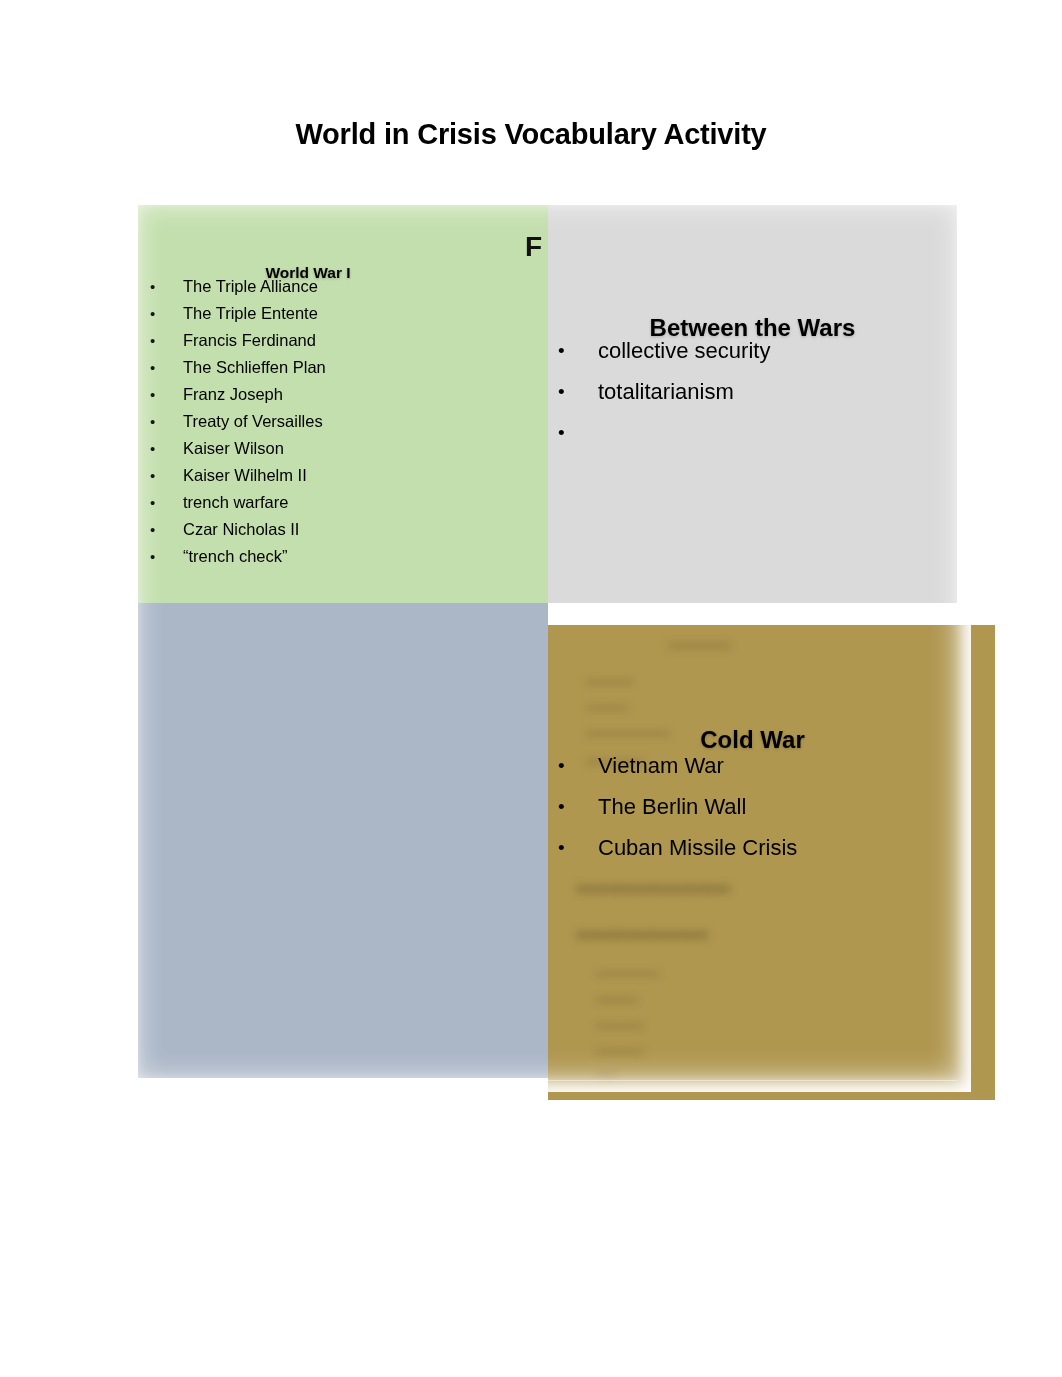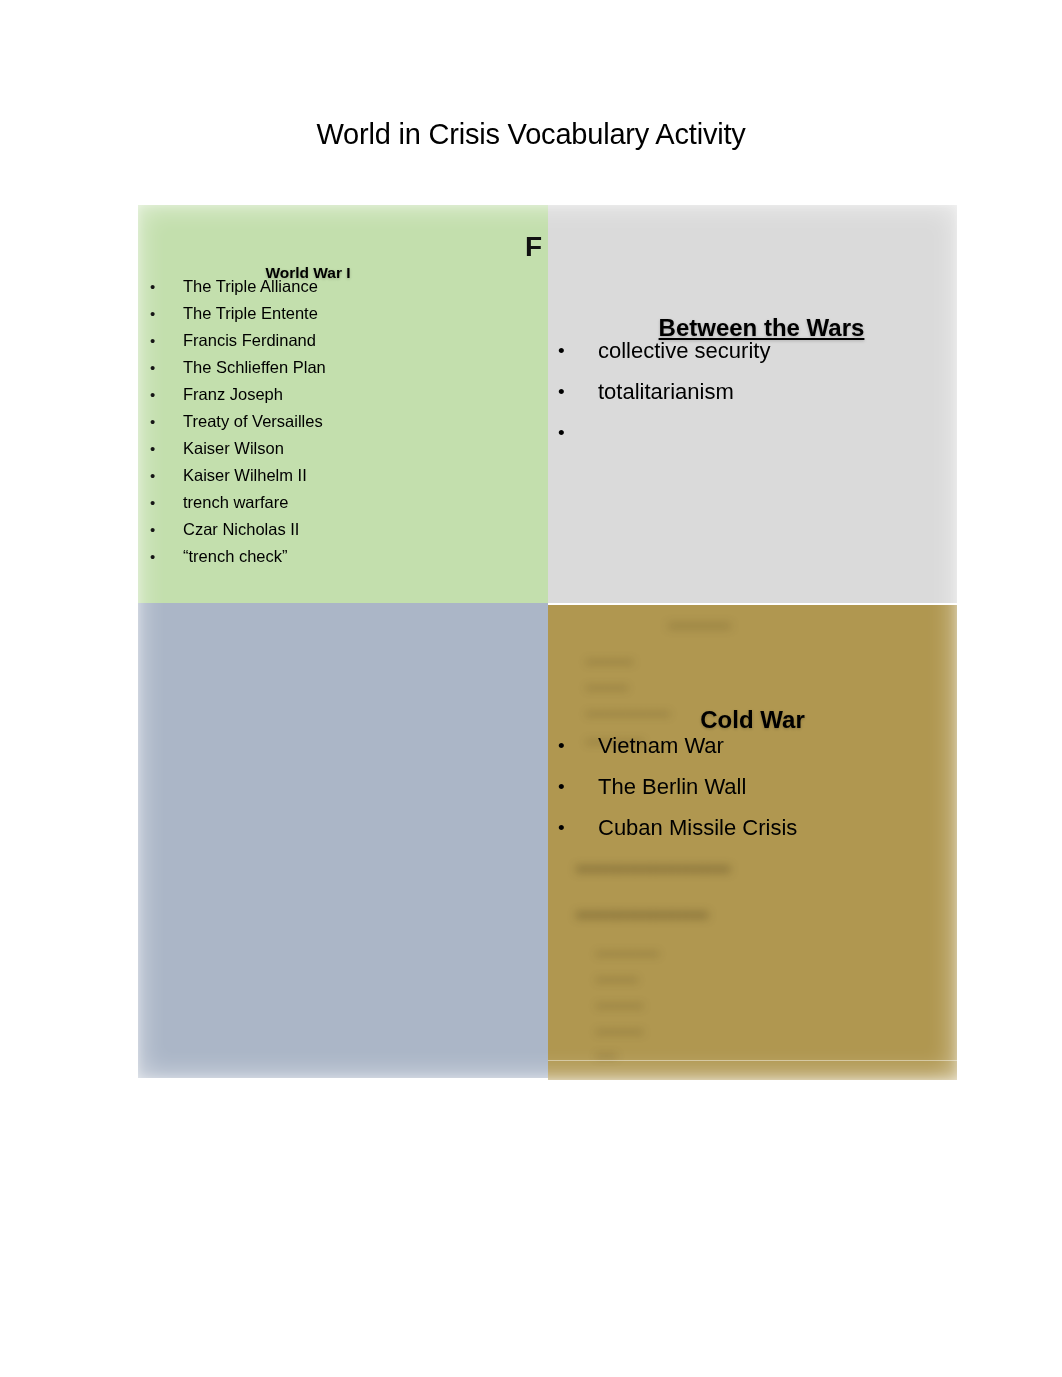--- a/index.html
+++ b/index.html
@@ -19,21 +19,21 @@
   }
 
   
   .page-title {
     position: absolute;
     left: 0;
     top: 118px;
     width: 1062px;
     text-align: center;
     font-size: 29px;
-    font-weight: normal;
+    font-weight: bold;
     letter-spacing: -0.2px;
     color: #000000;
     white-space: nowrap;
   }
 
   
   .grid {
     position: absolute;
     left: 138px;
     top: 205px;
@@ -41,21 +41,21 @@
     height: 873px;
   }
 
   .quad {
     position: absolute;
     overflow: hidden;
   }
   .quad-tl { left: 0;     top: 0;     width: 410px; height: 398px; }
   .quad-tr { left: 410px; top: 0;     width: 409px; height: 398px; }
   .quad-bl { left: 0;     top: 398px; width: 410px; height: 475px; }
-  .quad-br { left: 410px; top: 400px; width: 409px; height: 475px; }
+  .quad-br { left: 410px; top: 420px; width: 447px; height: 475px; }
 
   
   .quad::after {
     content: "";
     position: absolute;
     inset: 0;
     pointer-events: none;
   }
 
   .grid-feather {
@@ -192,21 +192,21 @@
         <li><span class="bullet-dot">•</span><span class="bullet-text">Kaiser Wilson</span></li>
         <li><span class="bullet-dot">•</span><span class="bullet-text">Kaiser Wilhelm II</span></li>
         <li><span class="bullet-dot">•</span><span class="bullet-text">trench warfare</span></li>
         <li><span class="bullet-dot">•</span><span class="bullet-text">Czar Nicholas II</span></li>
         <li><span class="bullet-dot">•</span><span class="bullet-text">“trench check”</span></li>
       </ul>
   </div>
 
   <div class="quad quad-tr" id="quad-tr" style="background: rgb(218, 218, 218);">
 
-    <div class="quad-heading heading-large" style="left:9px; top:80px; width:409px;text-decoration:underline;">Between the Wars</div>
+    <div class="quad-heading heading-large" style="left:0; top:80px; width:409px;">Between the Wars</div>
 
     <ul class="bullets bullets-large" id="list-tr" style="left:10px; top:125px; width:395px;">
         <li><span class="bullet-dot">•</span><span class="bullet-text">collective security</span></li>
         <li><span class="bullet-dot">•</span><span class="bullet-text">totalitarianism</span></li>
         <li><span class="bullet-dot">•</span></li>
       </ul>
   </div>
 
   <div class="quad quad-bl" id="quad-bl" style="background: rgb(171, 182, 199);">
     <ul class="bullets bullets-small" id="list-bl" style="left:12px; top:40px; width:390px;"></ul>

